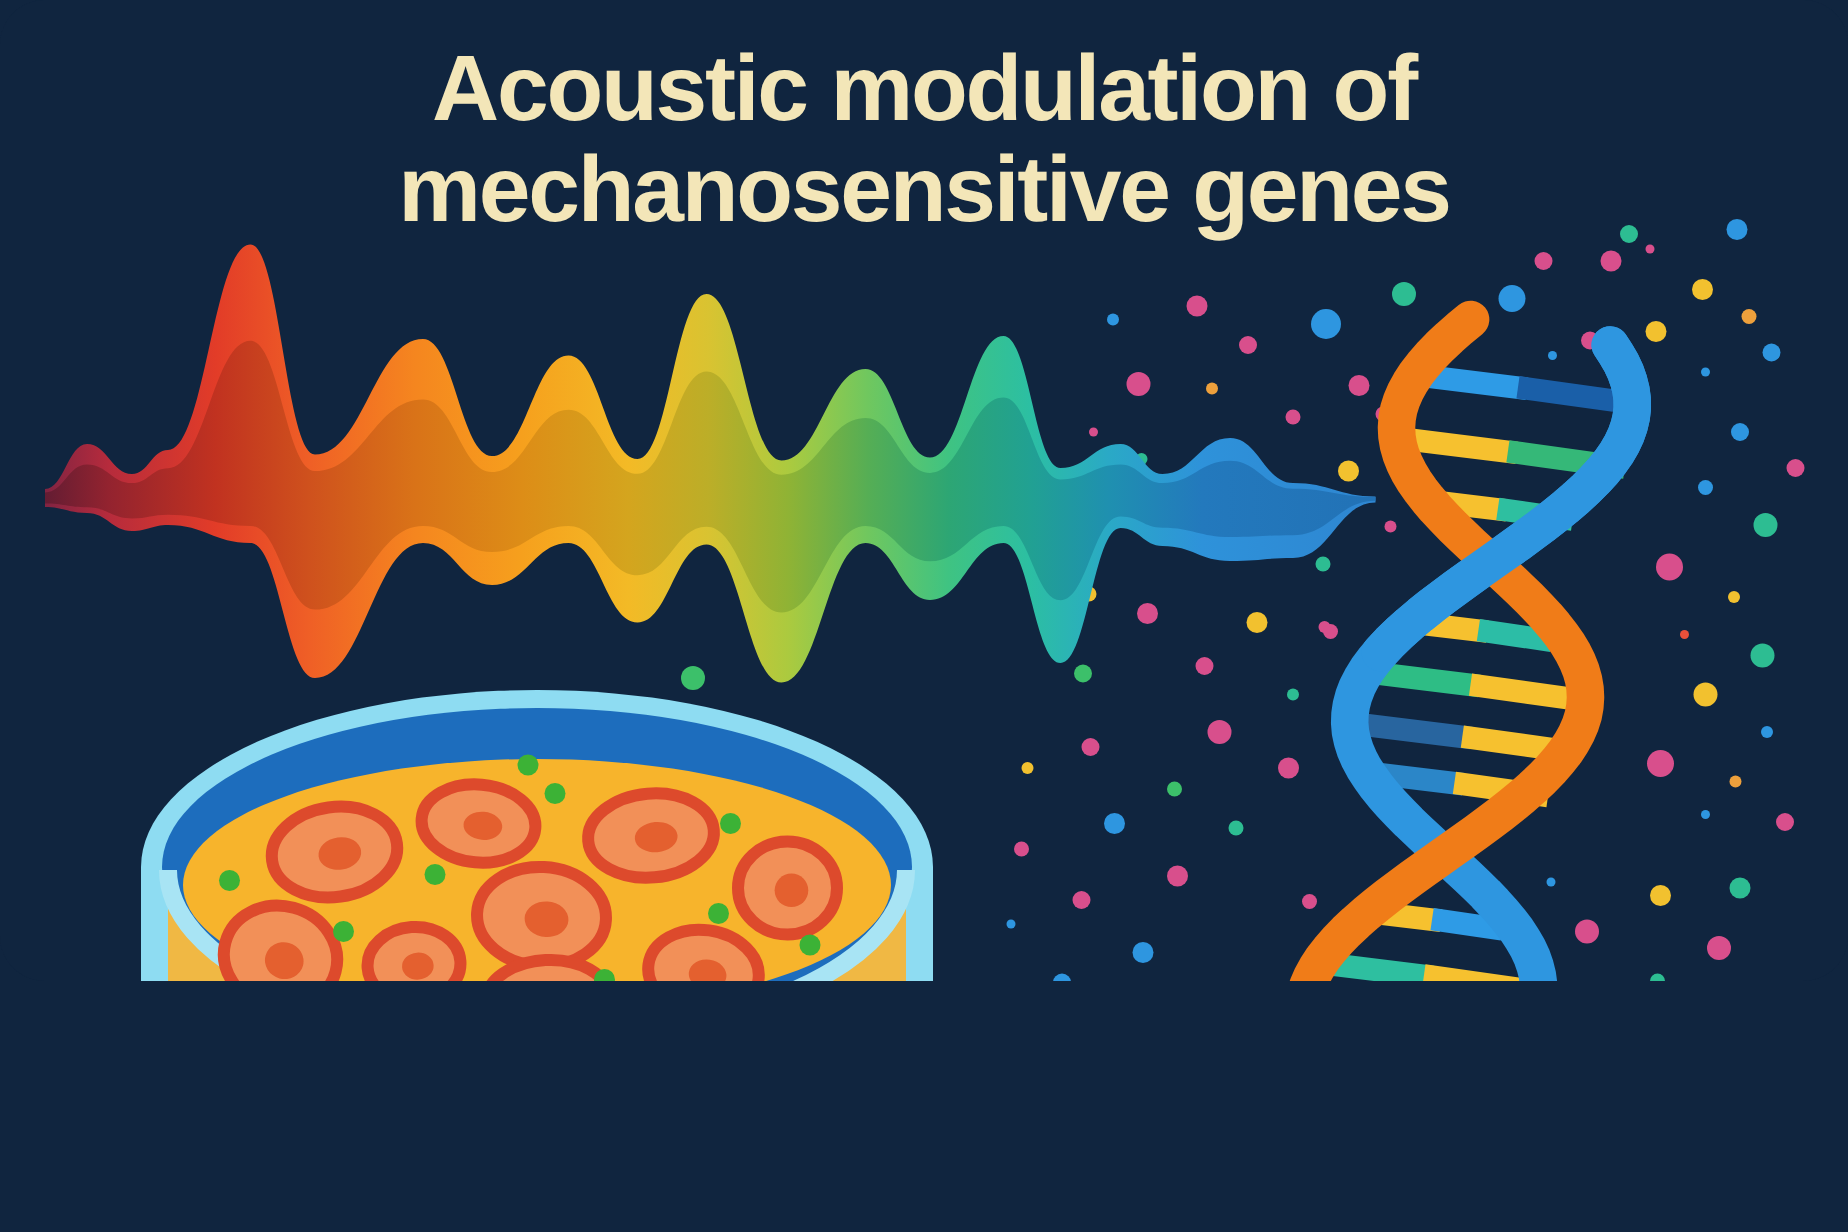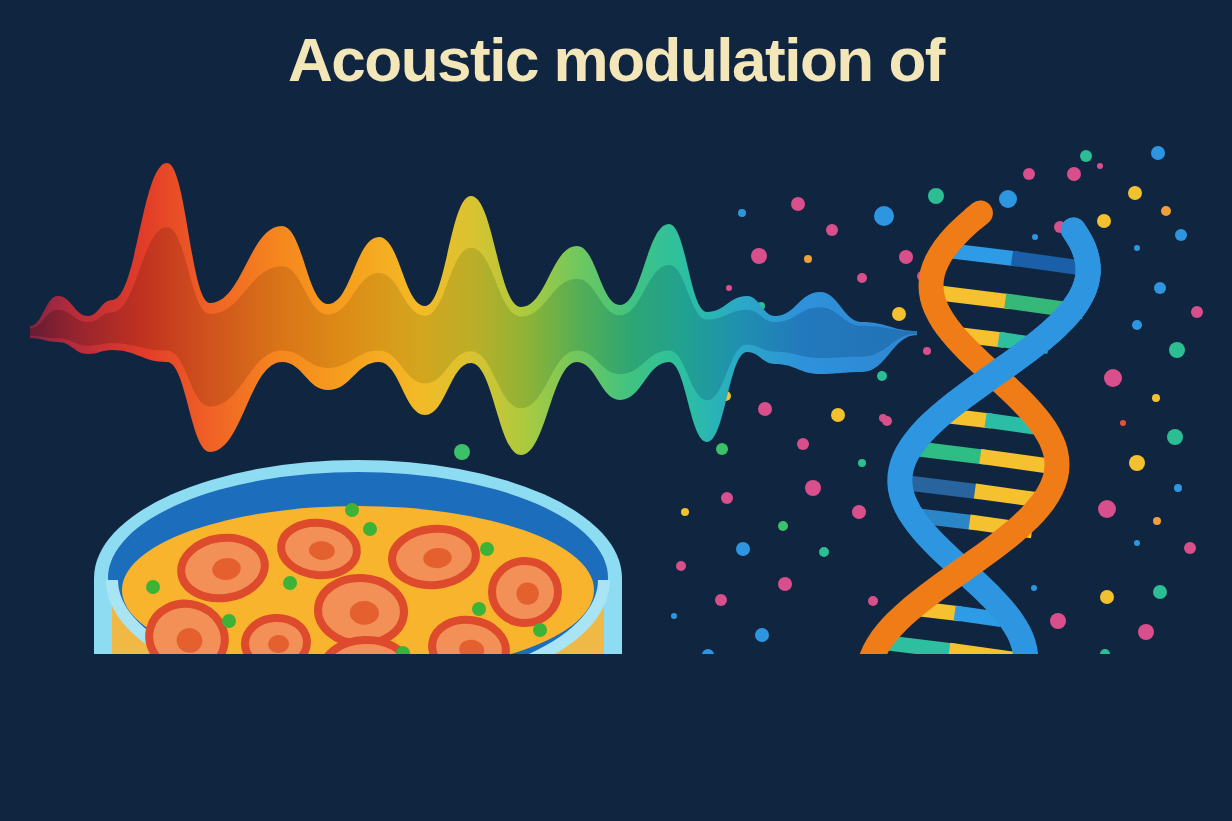--- a/index.html
+++ b/index.html
@@ -235,14 +235,15 @@
         <line x1="949.28" y1="650.2962728605102" x2="1022.7897912346934" y2="660.5925457210203" stroke="#f6c12f" stroke-width="15"></line>
         <line x1="868.5702207757472" y1="676" x2="949.84" y2="686.0450712991528" stroke="#2aa5b8" stroke-width="15"></line>
         <line x1="943.84" y1="685.0450712991528" x2="1023.1097792242529" y2="696.0901425983058" stroke="#35c06a" stroke-width="15"></line>
         <path d="M 1073.5,230 L 1077.4,236 L 1080.9,242 L 1083.7,248 L 1085.8,254 L 1087.3,260 L 1088.1,266 L 1088.2,272 L 1087.5,278 L 1086.1,284 L 1084.0,290 L 1081.2,296 L 1077.7,302 L 1073.5,308 L 1068.7,314 L 1063.2,320 L 1057.2,326 L 1050.7,332 L 1043.7,338 L 1036.3,344 L 1028.6,350 L 1020.5,356 L 1012.3,362 L 1003.9,368 L 995.4,374 L 986.9,380 L 978.5,386 L 970.2,392 L 962.1,398 L 954.2,404 L 946.7,410 L 939.6,416 L 932.9,422 L 926.7,428 L 921.1,434 L 916.1,440 L 911.6,446 L 907.9,452 L 904.8,458 L 902.5,464 L 900.9,470 L 900.0,476 L 899.8,482 L 900.3,488 L 901.6,494 L 903.5,500 L 906.1,506 L 909.3,512 L 913.2,518 L 917.5,524 L 922.3,530 L 927.6,536 L 933.3,542 L 939.2,548 L 945.5,554 L 951.9,560 L 958.4,566 L 965.0,572 L 971.5,578 L 978.0,584 L 984.3,590 L 990.4,596 L 996.1,602 L 1001.5,608 L 1006.5,614 L 1011.1,620 L 1015.0,626 L 1018.5,632 L 1021.3,638 L 1023.4,644 L 1024.9,650 L 1025.7,656 L 1025.8,662 L 1025.1,668 L 1023.7,674 L 1021.6,680 L 1018.8,686 L 1015.3,692 L 1011.1,698 L 1006.3,704 L 1000.8,710 L 994.8,716 L 988.3,722 L 981.3,728 L 973.9,734 L 966.2,740 L 958.1,746 L 949.9,752 L 941.5,758 L 938.7,760" stroke="#2e96e0" fill="none" stroke-width="25" stroke-linecap="round" stroke-linejoin="round"></path>
         <path d="M 980.4,213 L 973.1,219 L 966.3,225 L 959.9,231 L 954.1,237 L 948.9,243 L 944.2,249 L 940.3,255 L 937.0,261 L 934.4,267 L 932.5,273 L 931.4,279 L 931.0,285 L 931.3,291 L 932.3,297 L 934.0,303 L 936.4,309 L 939.4,315 L 943.0,321 L 947.2,327 L 951.9,333 L 957.0,339 L 962.6,345 L 968.4,351 L 974.6,357 L 980.9,363 L 987.4,369 L 994.0,375 L 1000.6,381 L 1007.1,387 L 1013.4,393 L 1019.6,399 L 1025.4,405 L 1031.0,411 L 1036.1,417 L 1040.8,423 L 1045.0,429 L 1048.6,435 L 1051.6,441 L 1054.0,447 L 1055.7,453 L 1056.7,459 L 1057.0,465 L 1056.6,471 L 1055.5,477 L 1053.6,483 L 1051.0,489 L 1047.7,495 L 1043.8,501 L 1039.1,507 L 1033.9,513 L 1028.1,519 L 1021.7,525 L 1014.9,531 L 1007.6,537 L 1000.0,543 L 992.0,549 L 983.9,555 L 975.5,561 L 967.0,567 L 958.6,573 L 950.1,579 L 941.7,585 L 933.6,591 L 925.6,597 L 918.0,603 L 910.7,609 L 903.9,615 L 897.5,621 L 891.7,627 L 886.5,633 L 881.8,639 L 877.9,645 L 874.6,651 L 872.0,657 L 870.1,663 L 869.0,669 L 868.6,675 L 868.9,681 L 869.9,687 L 871.3,692" stroke="#f07c18" fill="none" stroke-width="25" stroke-linecap="round" stroke-linejoin="round"></path>
         <path d="M 1073.5,230 L 1077.4,236 L 1080.9,242 L 1083.7,248 L 1085.8,254 L 1087.3,260 L 1088.1,266 L 1088.2,272 L 1087.5,278 L 1086.1,284 L 1084.0,290 L 1081.2,296 L 1077.7,302 L 1073.5,308 L 1068.7,314 L 1063.2,320 L 1057.2,326 L 1050.7,332 L 1043.7,338 L 1036.3,344 L 1028.6,350 L 1020.5,356 L 1012.3,362 L 1003.9,368 L 995.4,374 L 986.9,380 L 978.5,386 L 970.2,392 L 962.1,398 L 954.2,404 L 946.7,410 L 939.6,416 L 932.9,422 L 926.7,428 L 921.1,434 L 920.2,435" stroke="#2e96e0" fill="none" stroke-width="25" stroke-linecap="round" stroke-linejoin="round"></path>
       </g>
     </svg>
   <div class="title">
     <div>Acoustic modulation of</div>
+    <div>mechanosensitive genes</div>
   </div>
 </div>
 
 </body></html>

